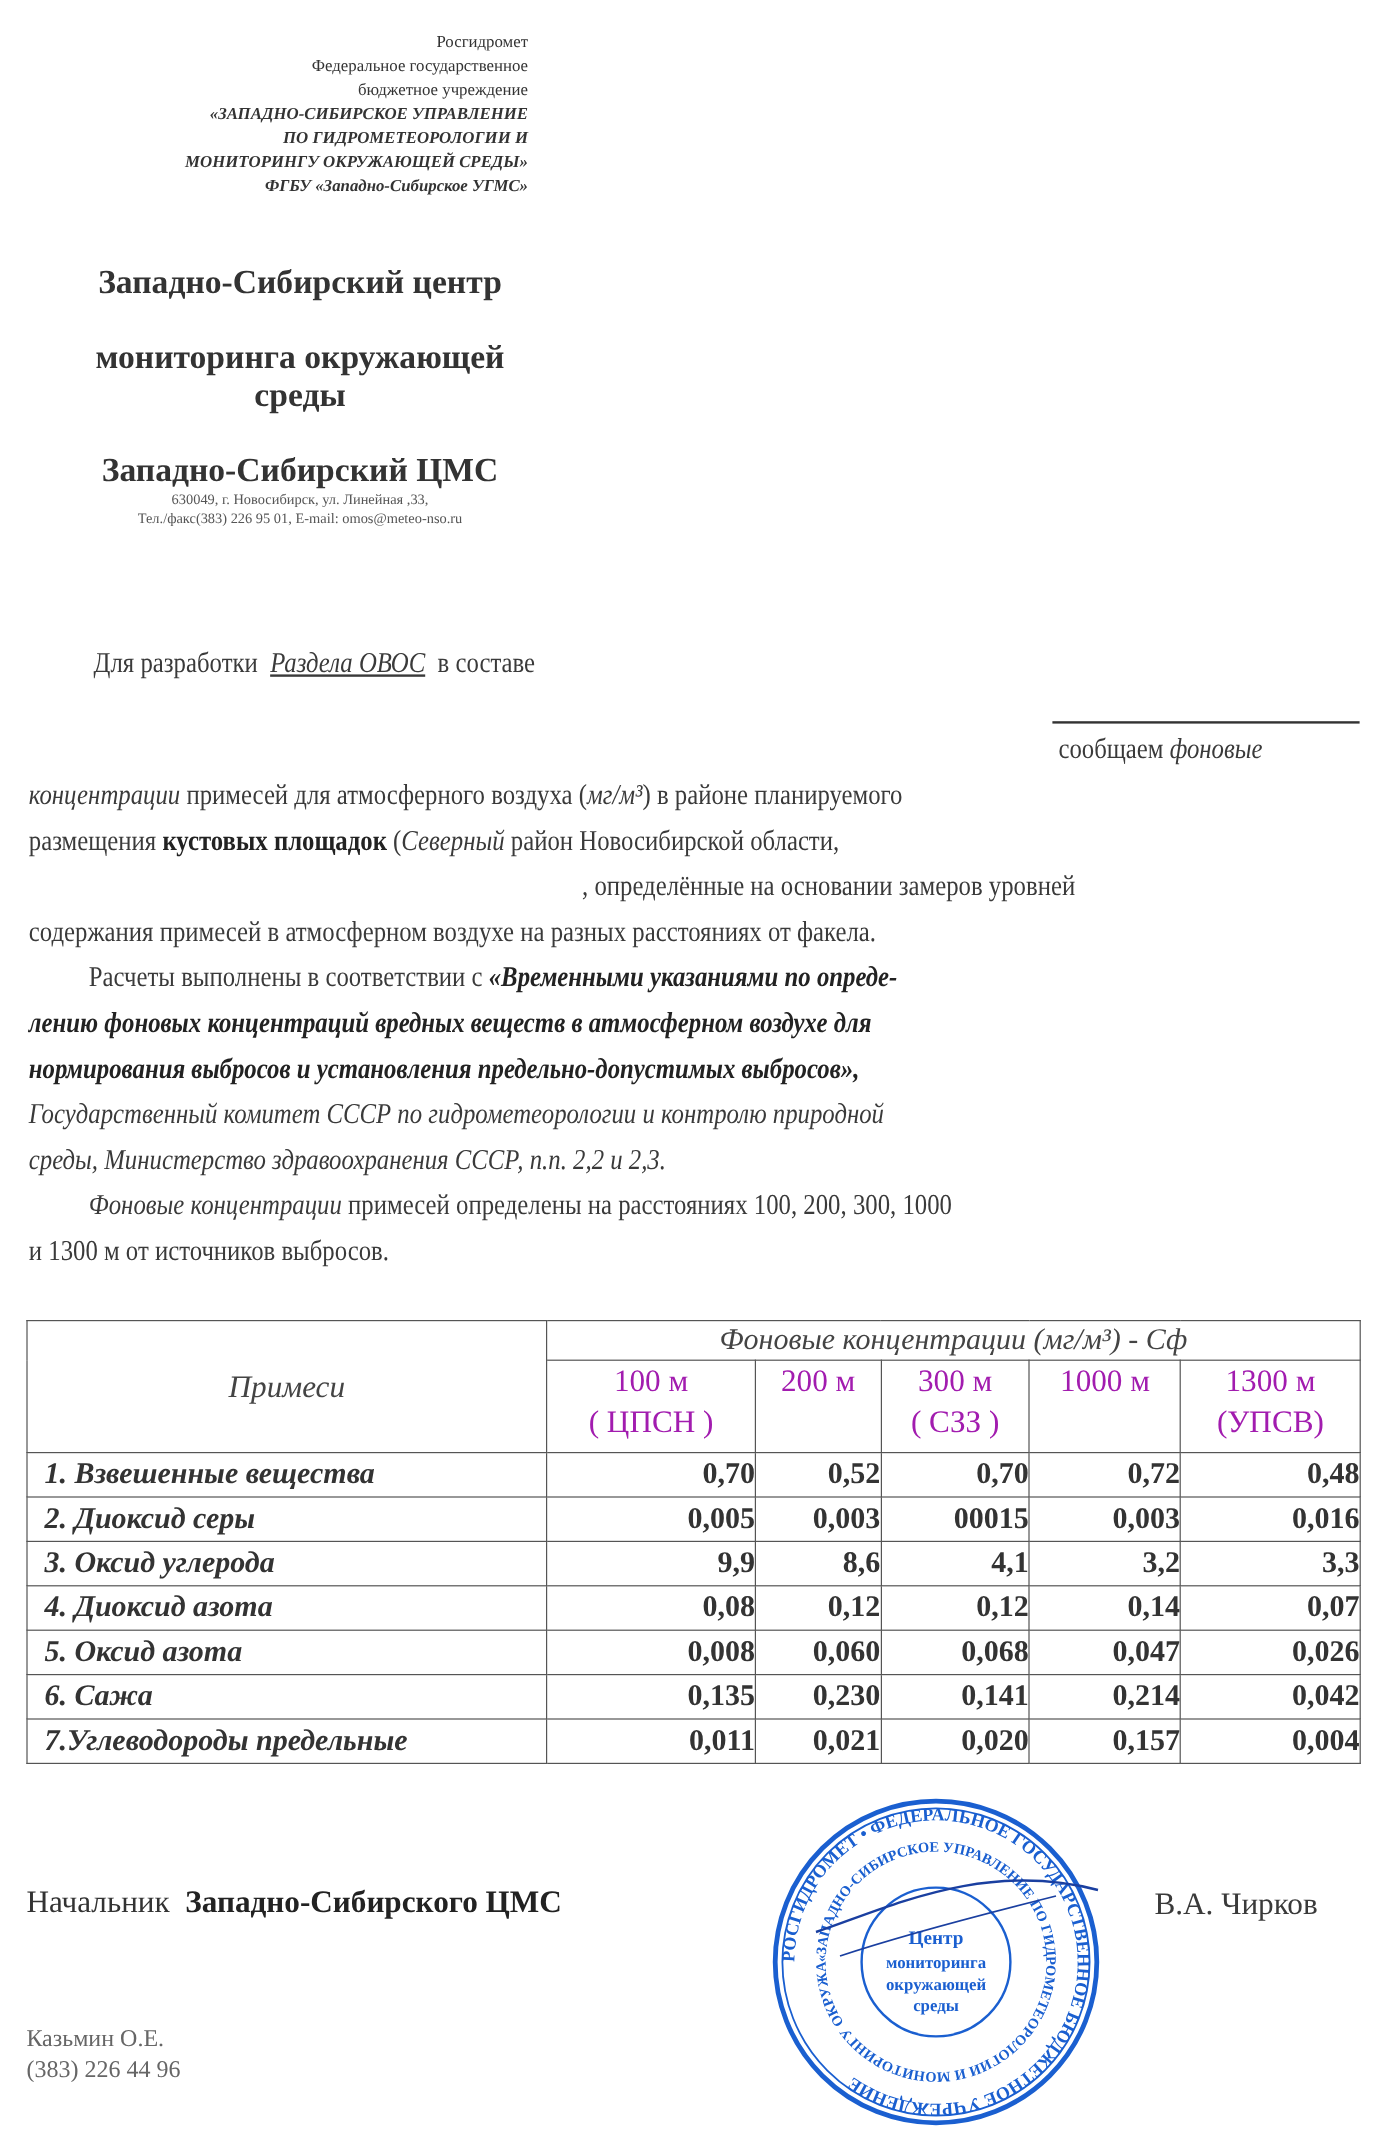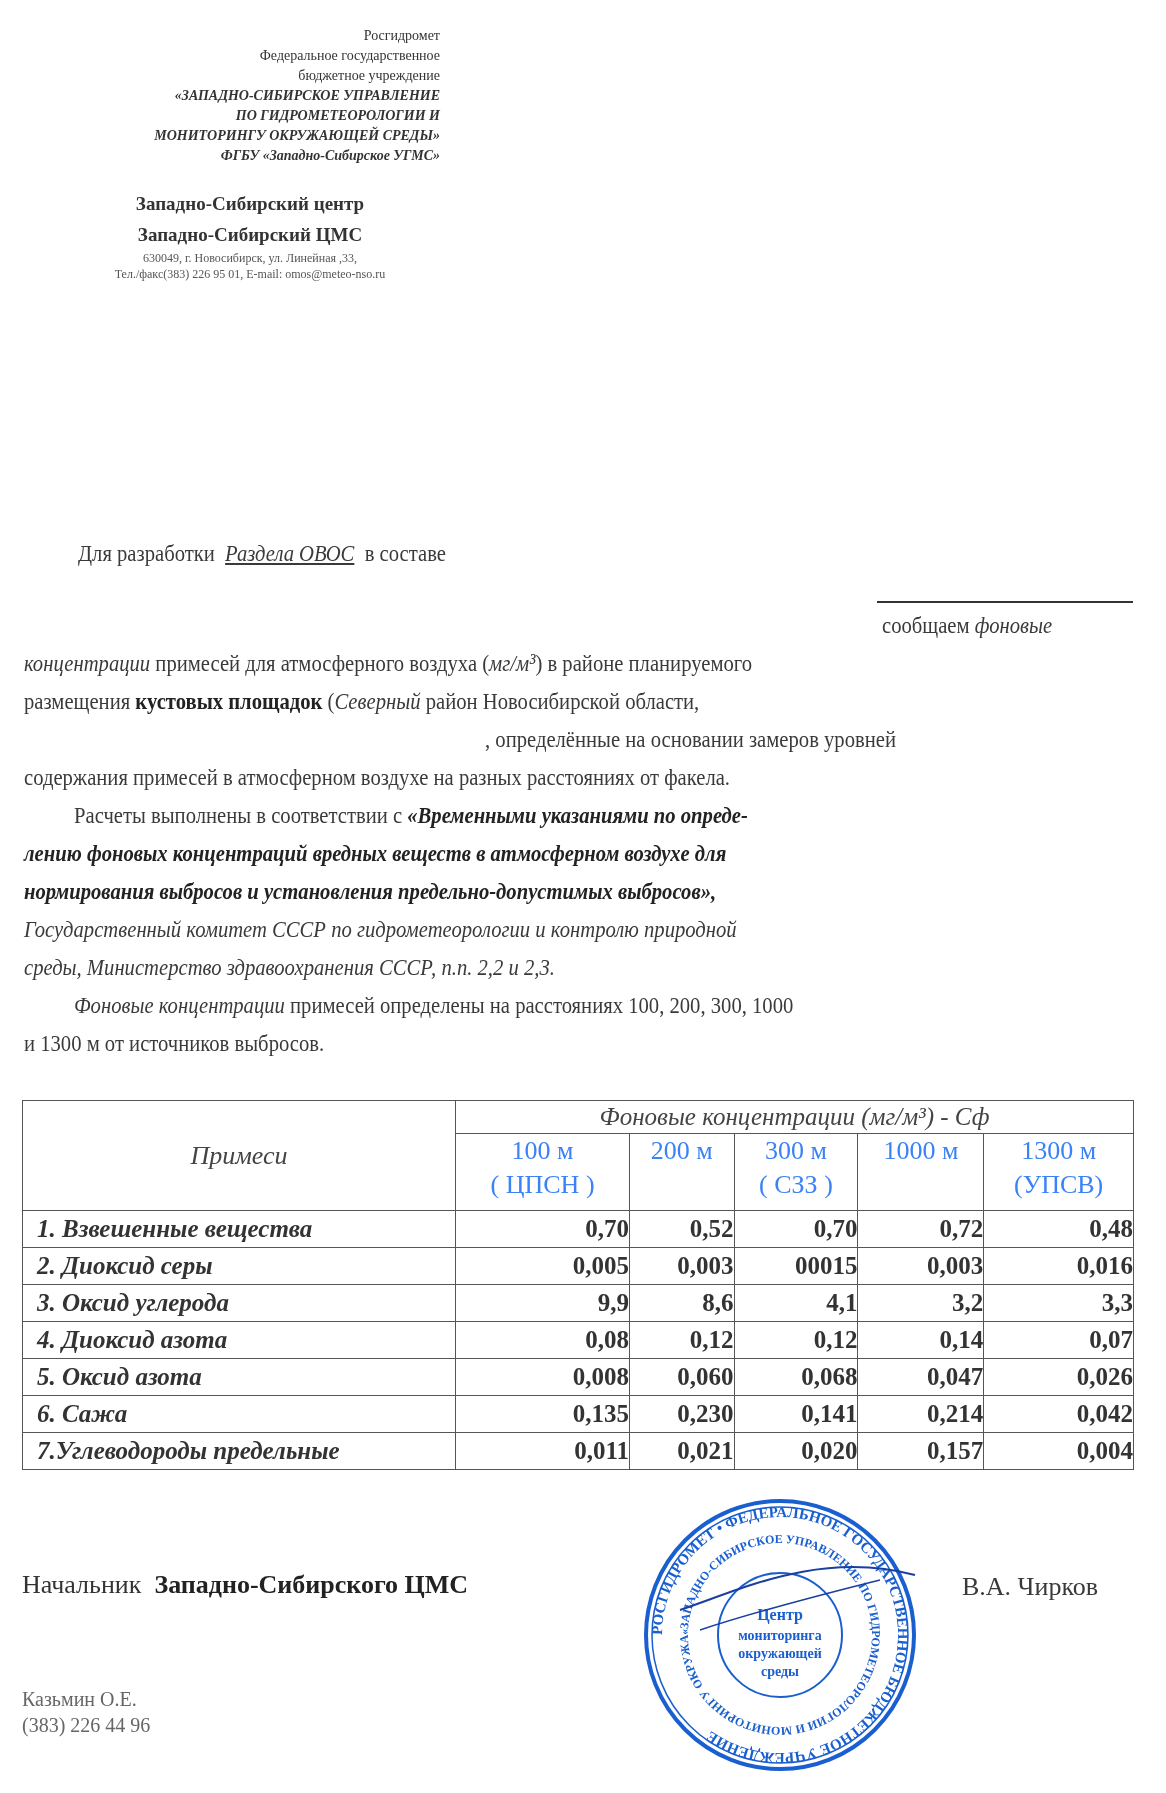--- a/index.html
+++ b/index.html
@@ -4,35 +4,35 @@
 <style>
   html, body { margin: 0; padding: 0; background: #ffffff; }
   body { width: 1166px; height: 1793px; position: relative; overflow: hidden;
          font-family: "Liberation Serif", serif; color: #2a2a2a; }
   .abs { position: absolute; }
   
   .lh { left: 60px; top: 26px; width: 380px; text-align: right; color: #333; }
   .lh .l1 { font-size: 14px; line-height: 20px; }
   .lh .l2 { font-size: 14px; line-height: 20px; font-weight: bold; font-style: italic; }
   .lh2 { left: 40px; top: 188px; width: 420px; text-align: center; color: #333; }
-  .lh2 .big { font-size: 19px; font-weight: bold; line-height: 31px; }
+  .lh2 .big { font-size: 28px; font-weight: bold; line-height: 31px; margin-top: 32px; }
   .lh2 .small { font-size: 12px; line-height: 16px; color: #555; }
   
   .txt { font-size: 24px; line-height: 38px; color: #3a3a3a; transform: scaleX(0.86); transform-origin: left top; white-space: nowrap; }
   .it { font-style: italic; }
   .b { font-weight: bold; color: #222; }
   .u { text-decoration: underline; }
   
   table.conc { position: absolute; left: 22px; top: 1100px; width: 1112px; border-collapse: collapse;
                font-family: "Liberation Serif", serif; color: #333; }
   table.conc td, table.conc th { border: 1.5px solid #555; padding: 0; }
   table.conc th { font-weight: normal; }
   .hdr-prim { font-style: italic; font-size: 26px; width: 432px; color: #444; }
   .hdr-group { font-style: italic; font-size: 25px; height: 32px; color: #444; }
-  .hdr-dist { font-weight: bold; font-size: 26px; line-height: 34px; vertical-align: top; height: 76px; color: #3b82f6; }
+  .hdr-dist { font-weight: bold; font-size: 26px; line-height: 34px; vertical-align: top; height: 76px; color: #a21caf; }
   .row td { height: 36px; font-weight: bold; font-size: 25px; color: #333; }
   .row td.name { padding-left: 14px; text-align: left; font-style: italic; }
   .row td.val { text-align: right; }
   
   .sig { left: 22px; top: 1570px; font-size: 26px; color: #333; }
   .sig .b { color: #222; }
   .signame { left: 962px; top: 1572px; font-size: 26px; color: #3a3a3a; text-align: right; }
   .exec { left: 22px; top: 1686px; font-size: 20px; line-height: 26px; color: #666; }
   .stamp { left: 640px; top: 1490px; width: 280px; height: 290px; }
 </style>
@@ -43,20 +43,21 @@
   <div class="l1">Росгидромет</div>
   <div class="l1">Федеральное государственное</div>
   <div class="l1">бюджетное учреждение</div>
   <div class="l2">«ЗАПАДНО-СИБИРСКОЕ УПРАВЛЕНИЕ</div>
   <div class="l2">ПО ГИДРОМЕТЕОРОЛОГИИ И</div>
   <div class="l2">МОНИТОРИНГУ ОКРУЖАЮЩЕЙ СРЕДЫ»</div>
   <div class="l2">ФГБУ «Западно-Сибирское УГМС»</div>
 </div>
 <div class="abs lh2">
   <div class="big">Западно-Сибирский центр</div>
+  <div class="big">мониторинга окружающей среды</div>
   <div class="big">Западно-Сибирский ЦМС</div>
   <div class="small">630049, г. Новосибирск, ул. Линейная ,33,</div>
   <div class="small">Тел./факс(383) 226 95 01,  E-mail: omos@meteo-nso.ru</div>
 </div>
 
 <div class="abs txt" style="left:78px; top:534px;">
   <span>Для разработки</span>&nbsp;&nbsp;<span class="it u">Раздела ОВОС</span>&nbsp;&nbsp;<span>в составе</span>
 </div>
 <div class="abs" style="left:877px; top:601px; width:256px; border-top:2px solid #333;"></div>
 <div class="abs txt" style="left:882px; top:606px;">

